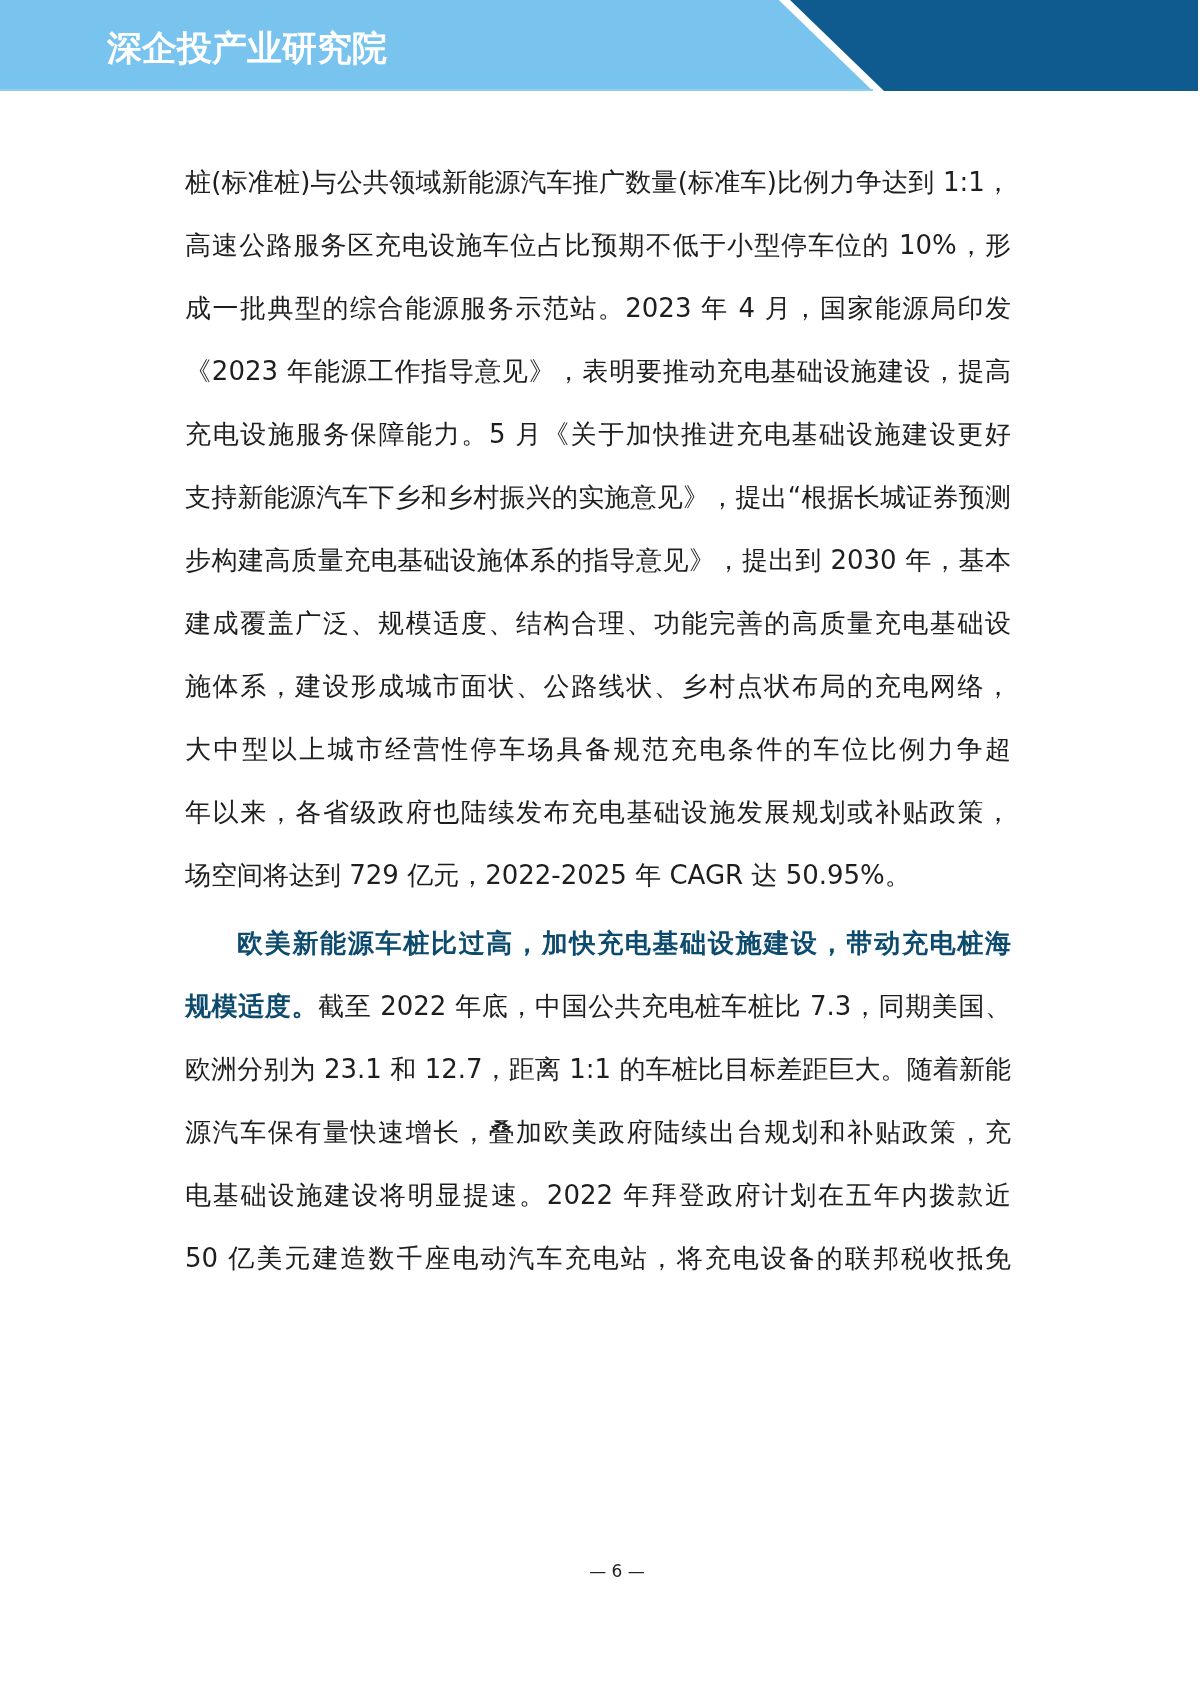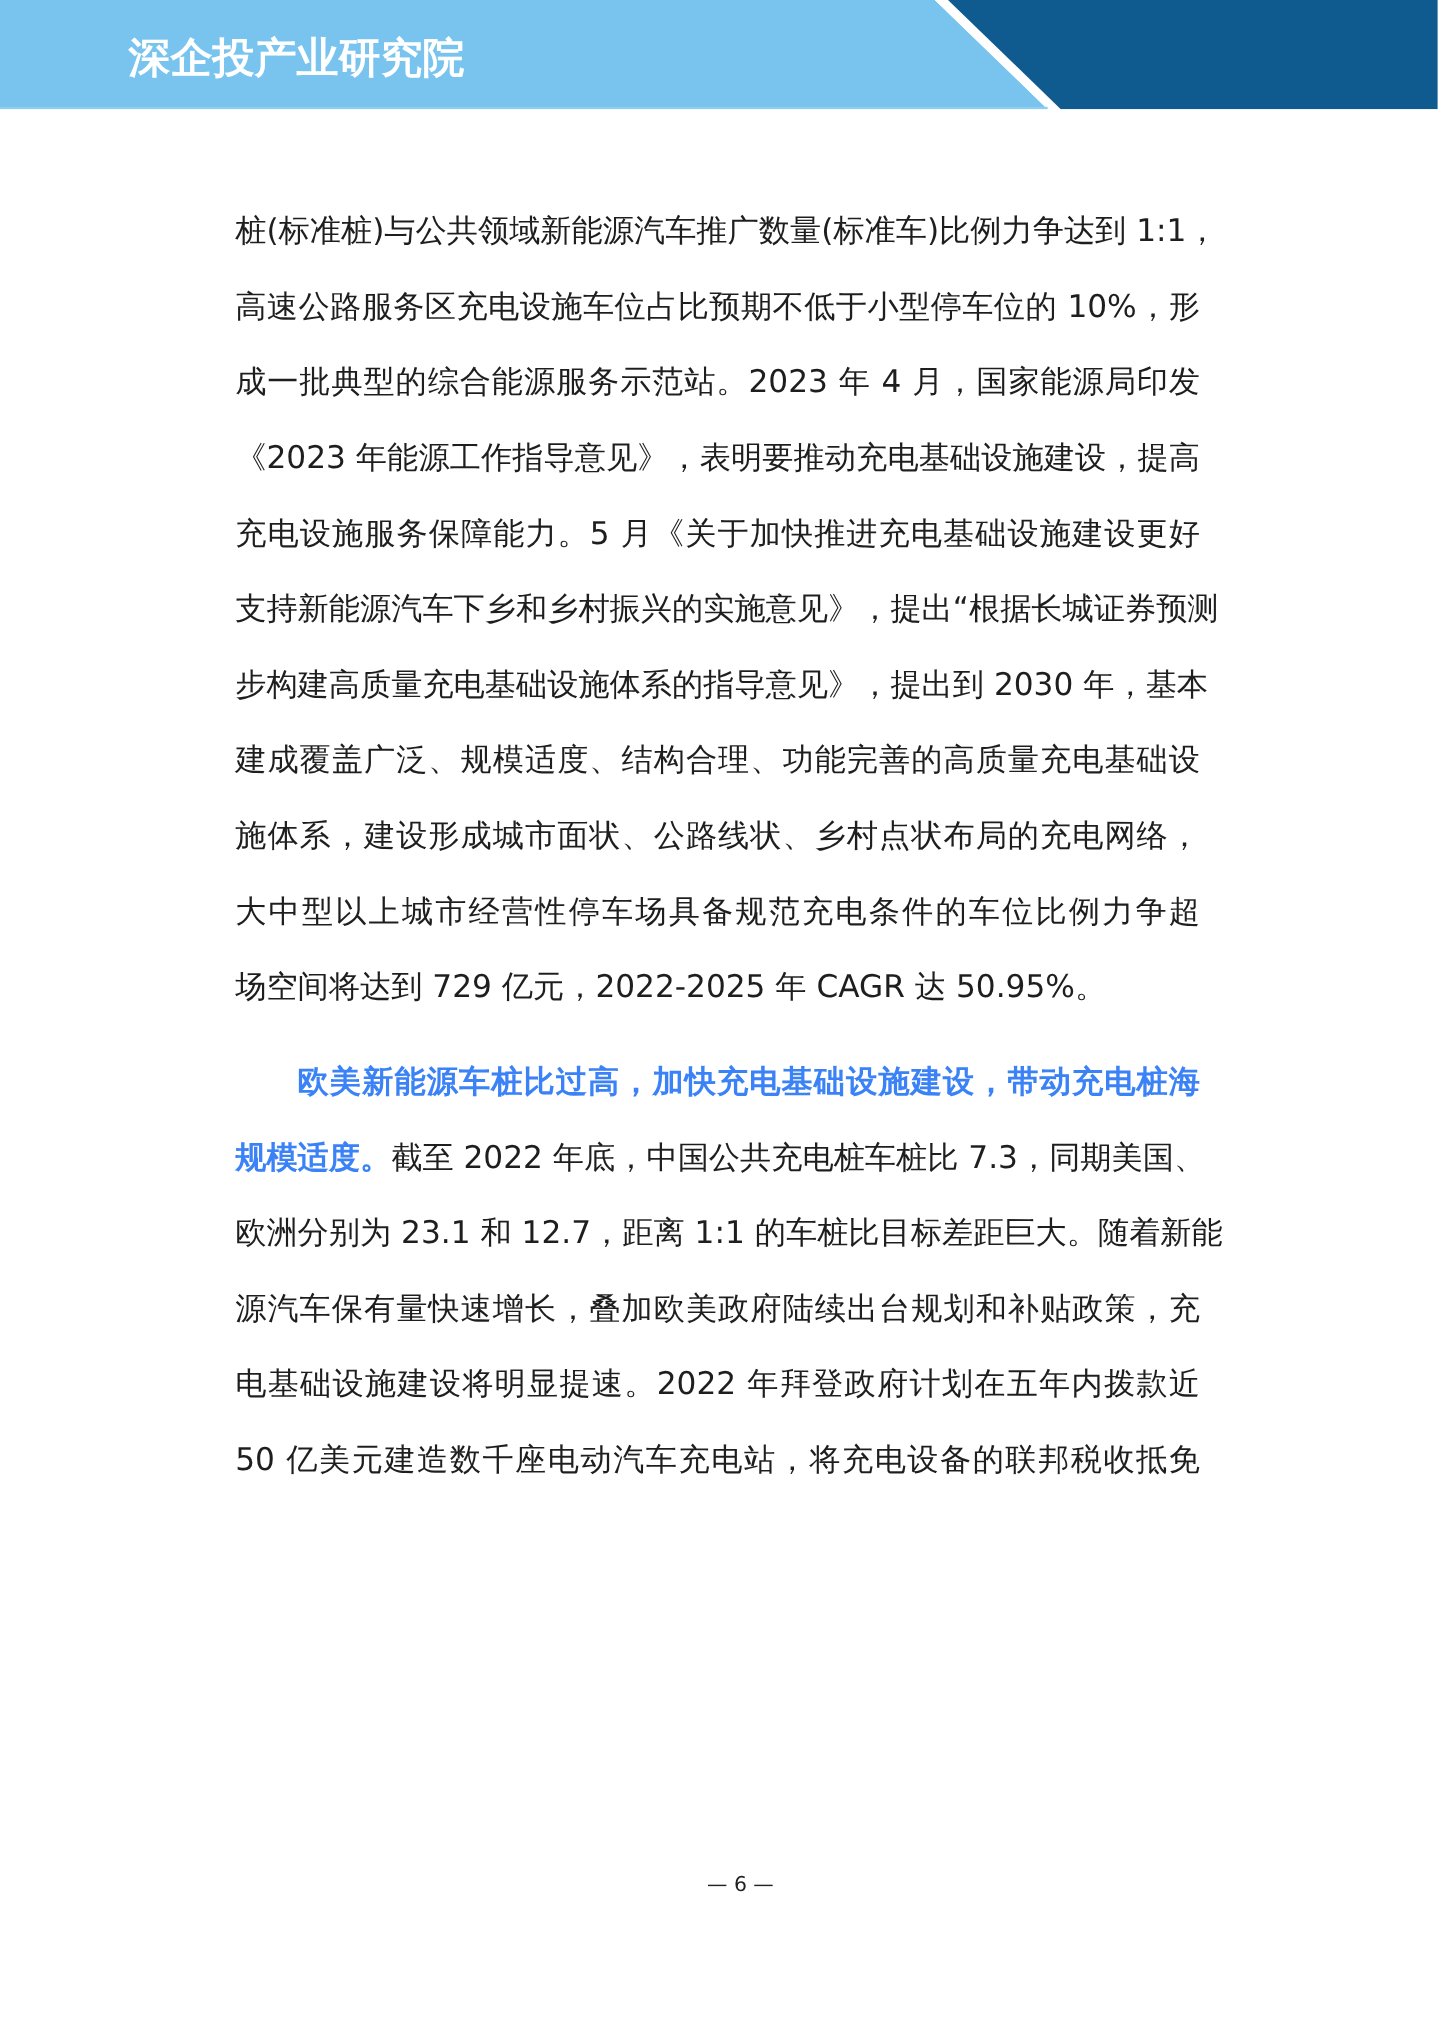--- a/index.html
+++ b/index.html
@@ -42,38 +42,38 @@
       position: absolute;
       left: 180px;
       top: 146px;
       width: 836px;
       color: #1e1e1e;
       font-size: 26px;
       line-height: 63px;
       font-family: "DejaVu Sans", "Liberation Sans", sans-serif;
     }
     .para {
-      margin: 16px;
+      margin: 5px;
       text-align: justify;
       text-align-last: left;
     }
     .line {
       display: block;
       text-align: justify;
       text-align-last: justify;
       white-space: nowrap;
       height: 63px;
       overflow: visible;
     }
     .line.last {
       text-align-last: left;
     }
     .bold {
       font-weight: bold;
-      color: #3b82f6;
+      color: #0c4a6e;
     }
     .page-number {
       position: absolute;
       left: 0;
       width: 1200px;
       top: 1560px;
       text-align: center;
       font-size: 17px;
       line-height: 22px;
       color: #222222;
@@ -102,20 +102,21 @@
     <span class="line">桩(标准桩)与公共领域新能源汽车推广数量(标准车)比例力争达到 1:1，</span>
     <span class="line">高速公路服务区充电设施车位占比预期不低于小型停车位的 10%，形</span>
     <span class="line">成一批典型的综合能源服务示范站。2023 年 4 月，国家能源局印发</span>
     <span class="line">《2023 年能源工作指导意见》，表明要推动充电基础设施建设，提高</span>
     <span class="line">充电设施服务保障能力。5 月《关于加快推进充电基础设施建设更好</span>
     <span class="line">支持新能源汽车下乡和乡村振兴的实施意见》，提出“根据长城证券预测</span>
     <span class="line">步构建高质量充电基础设施体系的指导意见》，提出到 2030 年，基本</span>
     <span class="line">建成覆盖广泛、规模适度、结构合理、功能完善的高质量充电基础设</span>
     <span class="line">施体系，建设形成城市面状、公路线状、乡村点状布局的充电网络，</span>
     <span class="line">大中型以上城市经营性停车场具备规范充电条件的车位比例力争超</span>
+    <span class="line">年以来，各省级政府也陆续发布充电基础设施发展规划或补贴政策，</span>
     <span class="line last">场空间将达到 729 亿元，2022-2025 年 CAGR 达 50.95%。</span>
   </div>
 
   <div class="para">
     <span class="line bold" style="padding-left:52px;">欧美新能源车桩比过高，加快充电基础设施建设，带动充电桩海</span>
     <span class="line"><span class="bold">规模适度。</span><span>截至 2022 年底，中国公共充电桩车桩比 7.3，同期美国、</span></span>
     <span class="line">欧洲分别为 23.1 和 12.7，距离 1:1 的车桩比目标差距巨大。随着新能</span>
     <span class="line">源汽车保有量快速增长，叠加欧美政府陆续出台规划和补贴政策，充</span>
     <span class="line">电基础设施建设将明显提速。2022 年拜登政府计划在五年内拨款近</span>
     <span class="line">50 亿美元建造数千座电动汽车充电站，将充电设备的联邦税收抵免</span>

